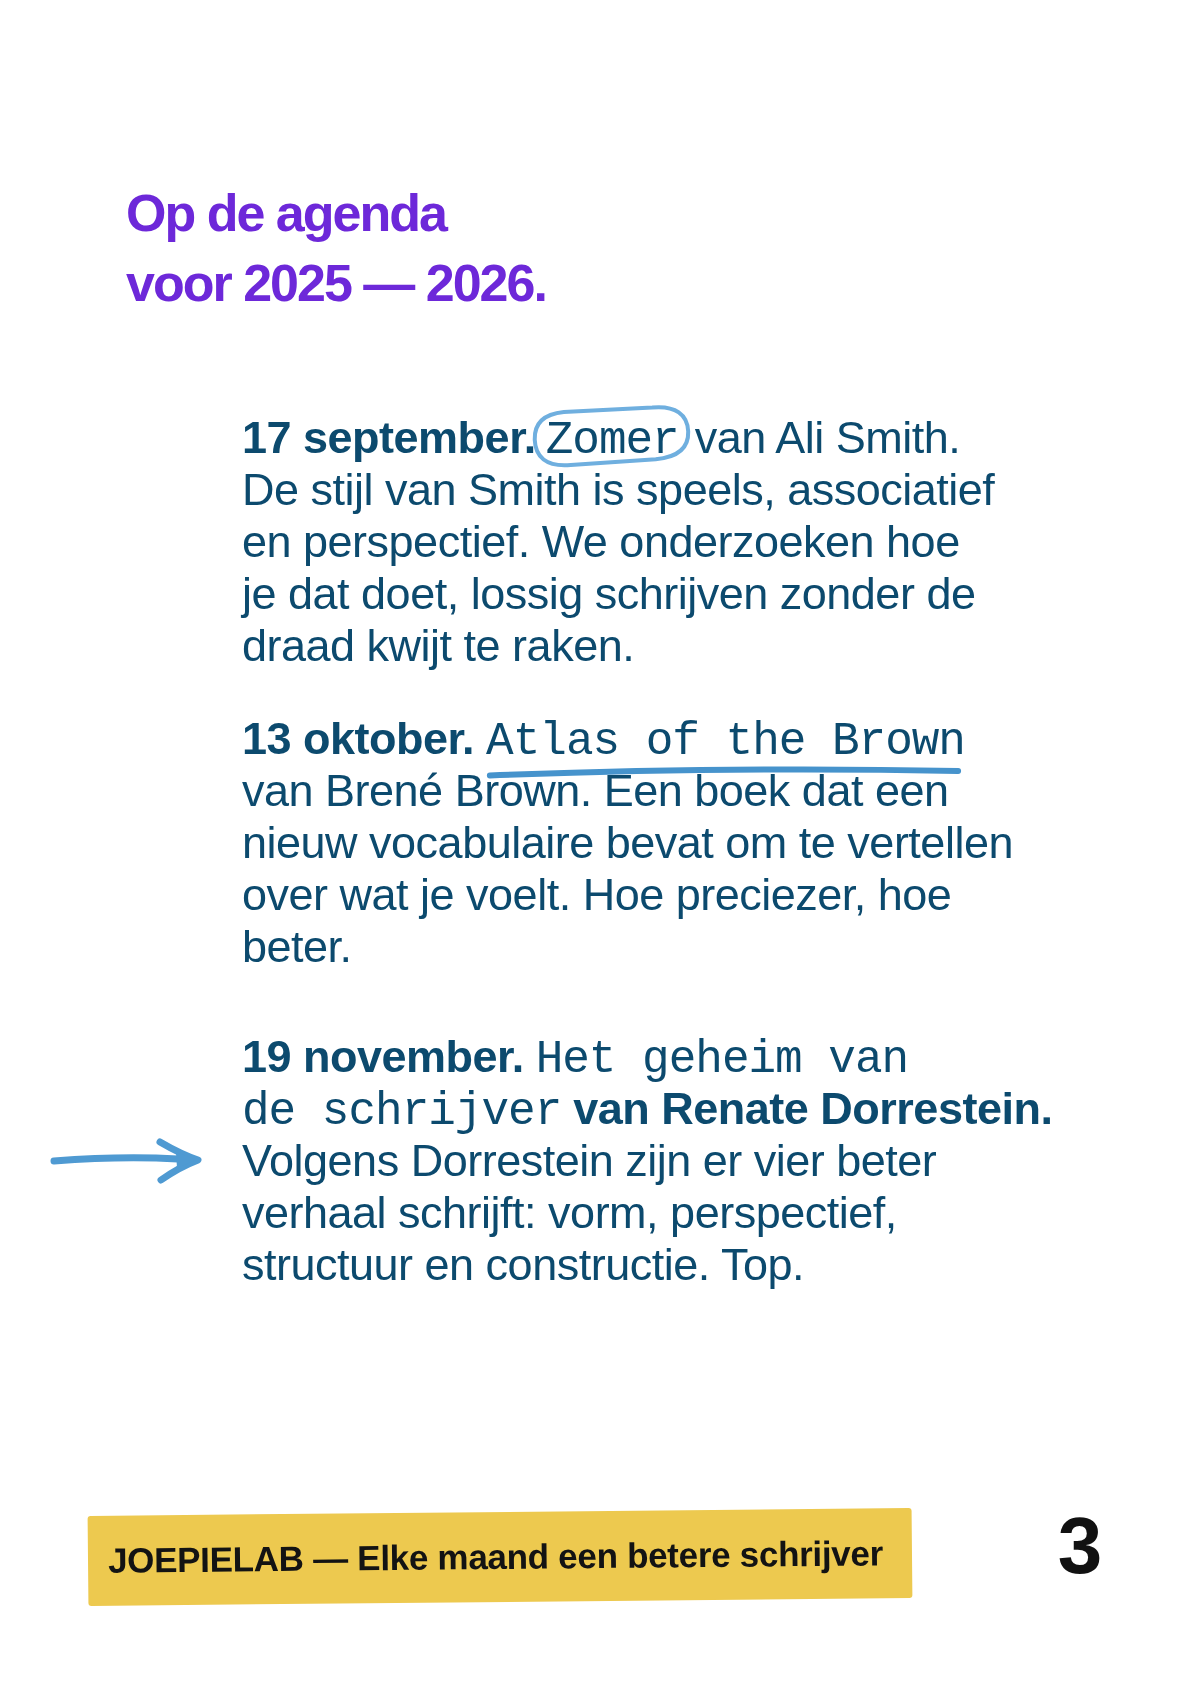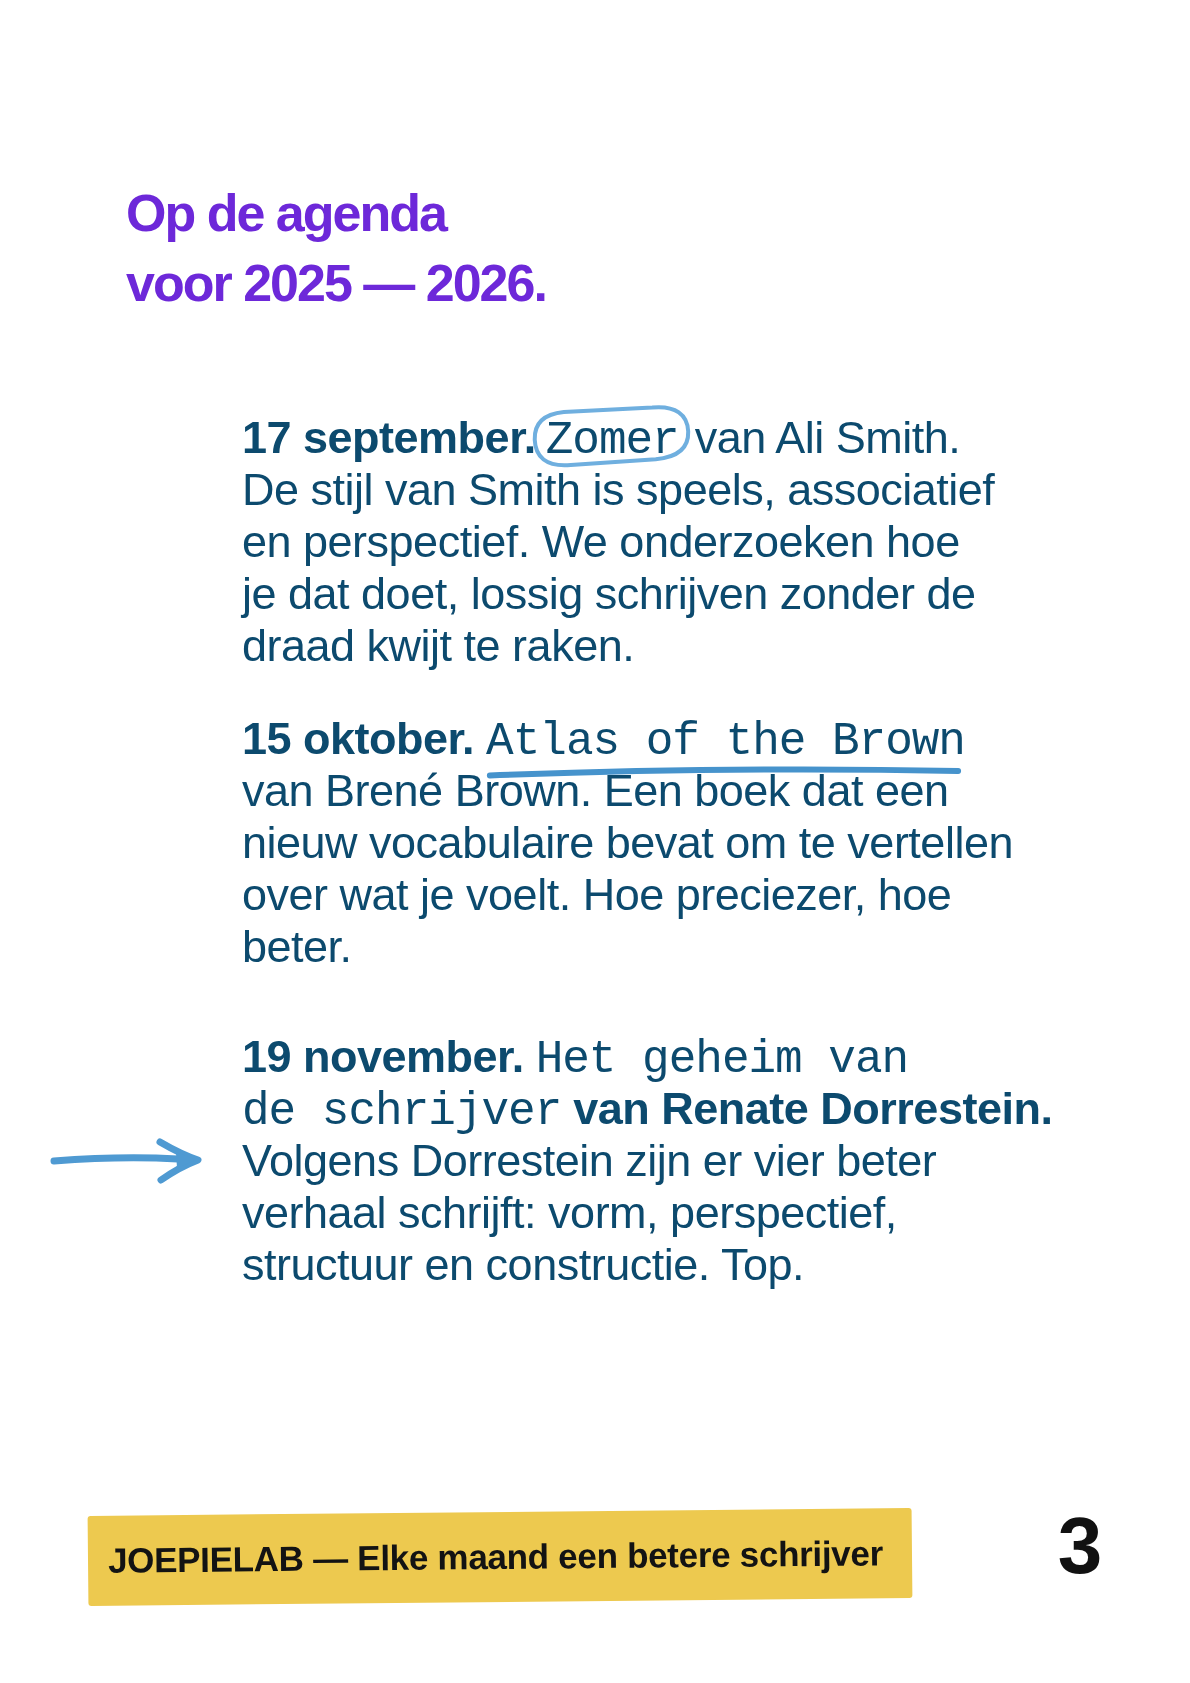--- a/index.html
+++ b/index.html
@@ -67,21 +67,21 @@
     <div class="line"><span class="b">17 september.</span><span class="circwrap"><svg viewBox="0 0 100 50" preserveAspectRatio="none">
             <path d="M22,6 C9,7 4,14 4,25 C4,37 10,45 25,44 L76,42 C90,41 96,34 96,23 C96,11 89,4 75,5 Z" fill="none" stroke="#6fafdf" stroke-width="4" stroke-linejoin="round" vector-effect="non-scaling-stroke"></path>
           </svg><span class="mono">Zomer</span></span><span>van Ali Smith.</span></div>
     <div class="line">De stijl van Smith is speels, associatief</div>
     <div class="line">en perspectief. We onderzoeken hoe</div>
     <div class="line">je dat doet, lossig schrijven zonder de</div>
     <div class="line">draad kwijt te raken.</div>
   </div>
 
   <div class="para p2">
-    <div class="line"><span class="b">15 oktober.</span><span class="undwrap gap"><span class="mono">Atlas of the Brown</span><svg viewBox="0 0 100 12" preserveAspectRatio="none">
+    <div class="line"><span class="b">13 oktober.</span><span class="undwrap gap"><span class="mono">Atlas of the Brown</span><svg viewBox="0 0 100 12" preserveAspectRatio="none">
             <path d="M2,9 Q50,3 97,6" fill="none" stroke="#4693cc" stroke-width="6" stroke-linecap="round" vector-effect="non-scaling-stroke"></path>
           </svg></span></div>
     <div class="line">van Brené Brown. Een boek dat een</div>
     <div class="line">nieuw vocabulaire bevat om te vertellen</div>
     <div class="line">over wat je voelt. Hoe preciezer, hoe</div>
     <div class="line">beter.</div>
   </div>
 
   <div class="para p3">
     <div class="line"><span class="b">19 november.</span><span class="mono gap">Het geheim van</span></div>

